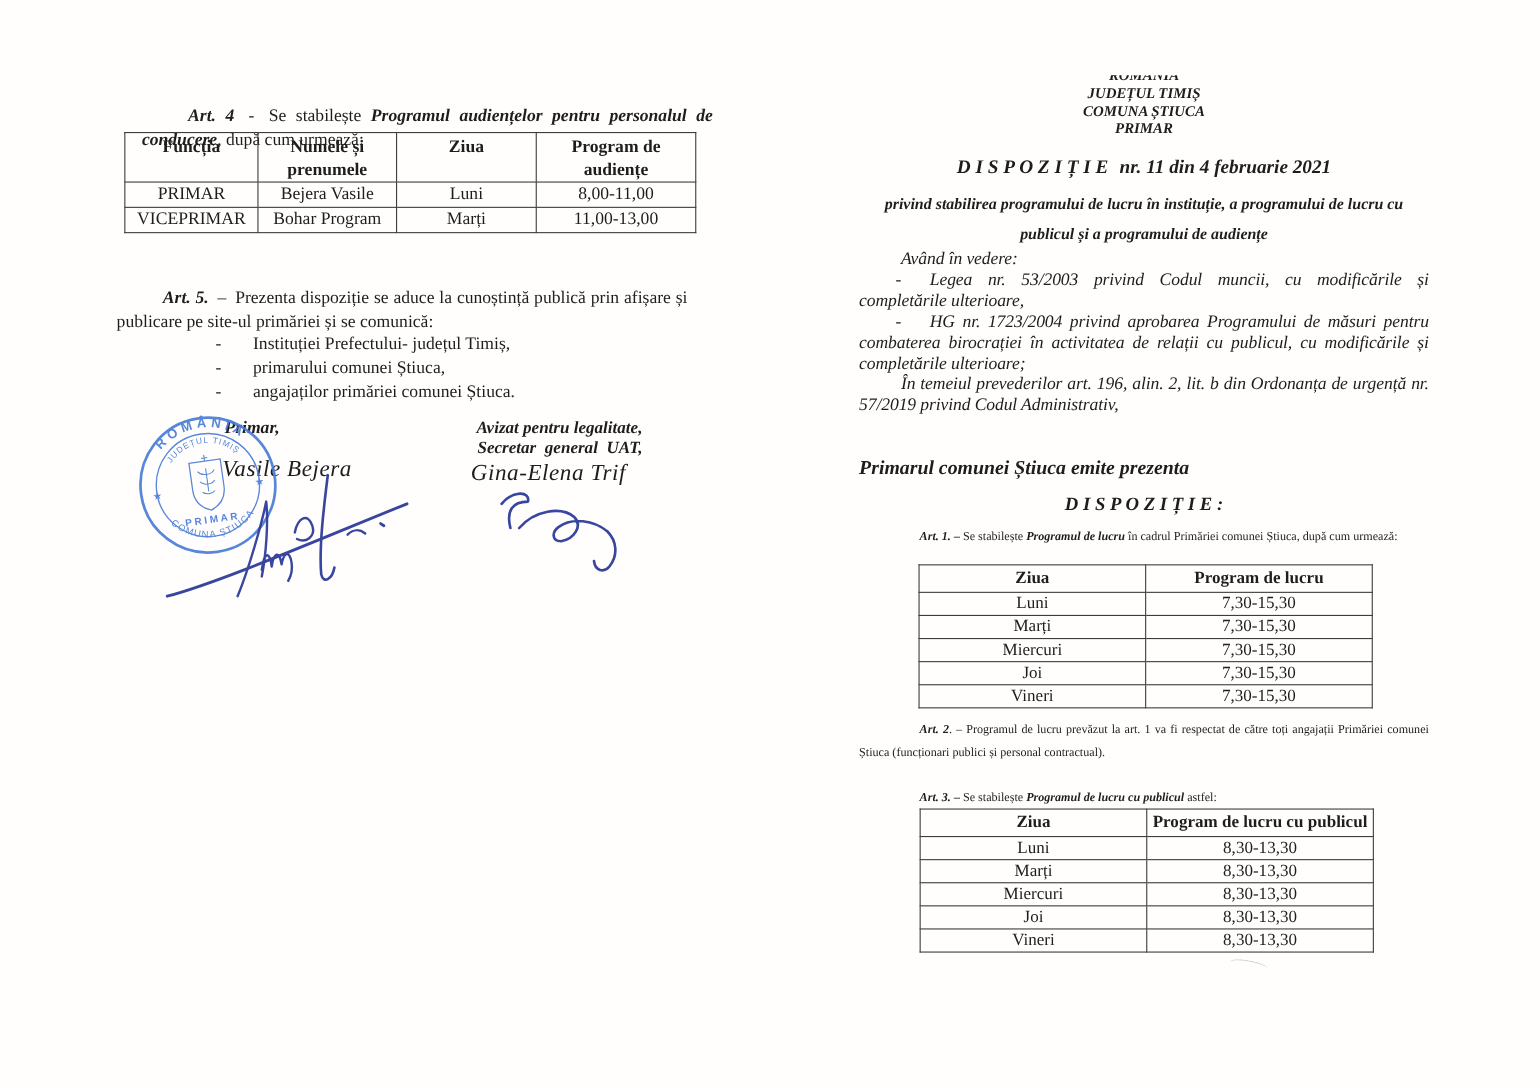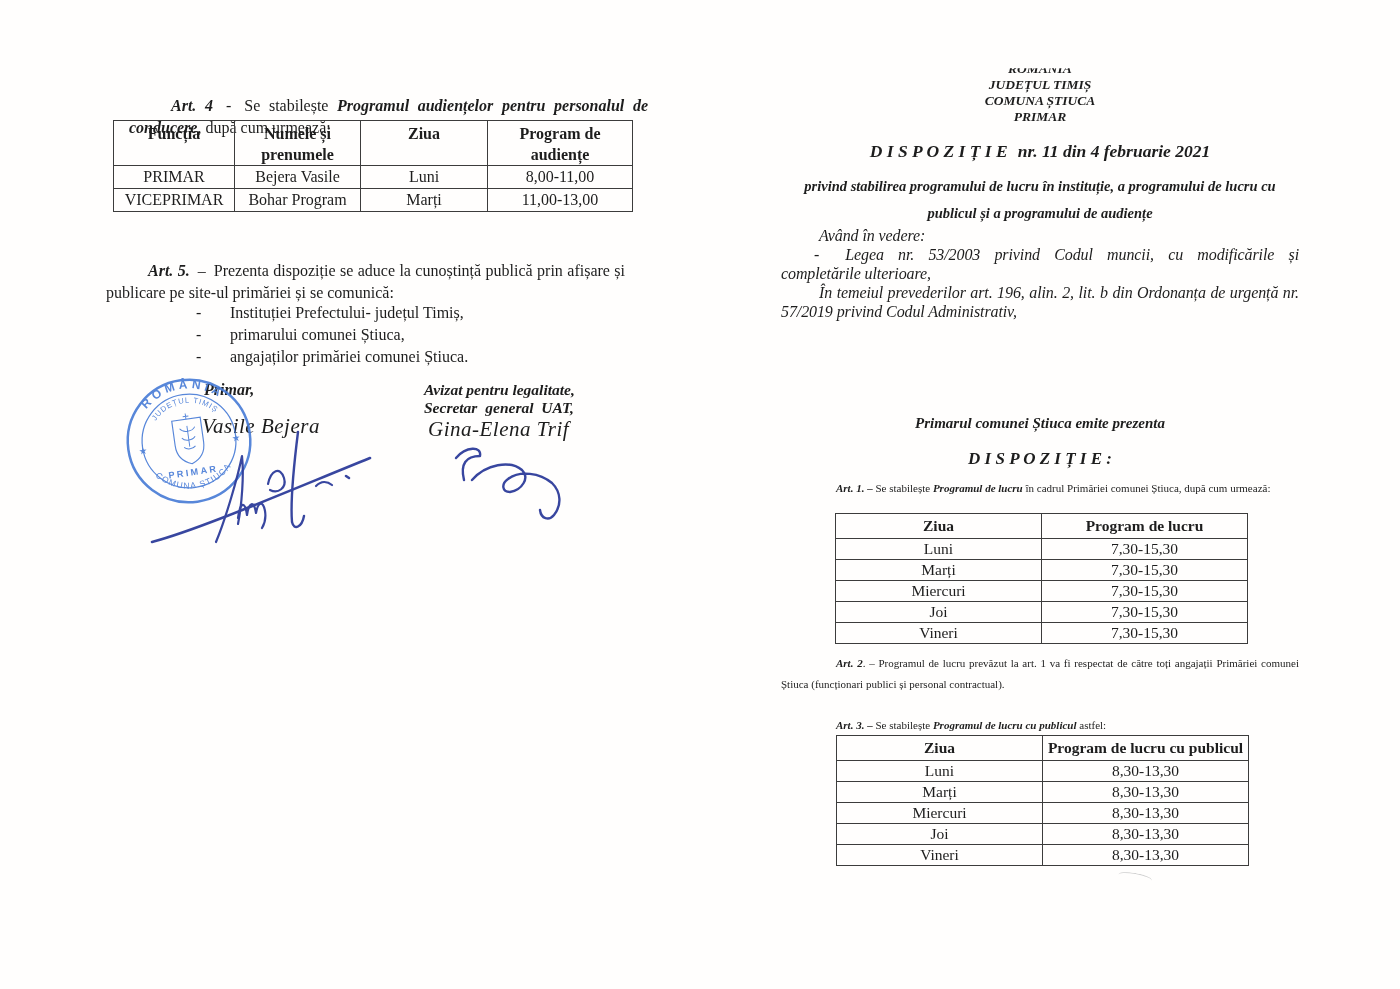--- a/index.html
+++ b/index.html
@@ -25,21 +25,21 @@
   .tbl-left th{font-weight:bold;height:40px;padding-top:2px;}
   .tbl-left td{height:22px;}
   .tbl-left tr.tall td{height:44px;}
   .art5{left:106px;top:260px;width:519px;font-size:16px;line-height:21.5px;text-align:justify;text-indent:42px;margin:0;}
   .comm-list{left:196px;top:302px;font-size:16px;line-height:22px;}
   .comm-item{display:flex;}
   .comm-item .dash{width:34px;}
   .sig-title-left{left:204px;top:381px;font-size:16px;}
   .sig-name{font-size:21px;font-style:italic;font-weight:500;letter-spacing:.5px;}
   .sig-name-left{left:202px;top:414px;}
-  .sig-block-right{left:424px;top:381px;width:160px;font-size:15.5px;line-height:18px;text-align:left;}
+  .sig-block-right{left:424px;top:381px;width:160px;font-size:15.5px;line-height:18px;text-align:right;}
   .sig-block-right .l2{word-spacing:4px;}
   .sig-name-right{left:428px;top:417px;}
 
   .stamp{left:122px;top:374px;transform:rotate(-8deg);opacity:.92;}
   .stamp text{fill:#4a7dd7;font-family:"Liberation Sans","DejaVu Sans",sans-serif;}
   .stamp .ring{fill:none;stroke:#4a7dd7;}
   .ink{stroke:#2e3d9b;fill:none;stroke-linecap:round;stroke-linejoin:round;opacity:.95;}
   .ink-left{left:146px;top:426px;}
   .ink-right{left:432px;top:438px;}
 
@@ -47,21 +47,21 @@
   .rp{left:781px;width:518px;margin:0;}
   .hdr{top:61px;text-align:center;font-weight:bold;font-style:italic;font-size:13.5px;line-height:16px;}
   .clip-top{clip-path:inset(46% 0 0 0);}
   .doc-title{top:141px;text-align:center;font-weight:bold;font-style:italic;font-size:17.5px;}
   .doc-title .num{margin-left:10px;}
   .subtitle{top:173px;text-align:center;font-weight:bold;font-style:italic;font-size:14.5px;line-height:27px;}
   .preamble{top:226px;font-style:italic;font-size:16px;line-height:19px;letter-spacing:-.1px;text-align:justify;}
   .preamble p{margin:0;text-indent:38px;text-align:justify;}
   .preamble p.item{text-indent:33px;}
   .preamble .dash{margin-right:26px;}
-  .emit-line{top:415px;text-align:center;font-weight:bold;font-style:italic;font-size:15px;}
+  .emit-line{top:415px;font-weight:bold;font-style:italic;font-size:18px;}
   .heading2{top:449px;text-align:center;font-weight:bold;font-style:italic;font-size:17px;}
   .art-r{font-size:11px;line-height:21px;text-align:justify;text-indent:55px;}
   .art1{top:478px;}
   .tbl-right{width:412px;font-size:15.5px;table-layout:fixed;}
   .tbl-right th{font-weight:bold;height:24px;}
   .tbl-right td{height:20px;line-height:20px;}
   .tbl-work{left:835px;top:513px;}
   .art2{top:653px;}
   .art3{top:715px;}
   .tbl-public{left:836px;top:735px;}
@@ -177,20 +177,21 @@
       <div>PRIMAR</div>
     </div>
 
     <div class="abs rp doc-title"><span>D I S P O Z I Ț I E</span><span class="num">nr. 11  din  4  februarie 2021</span></div>
 
     <div class="abs rp subtitle">privind stabilirea programului de lucru în instituție, a programului de lucru cu publicul și a programului de audiențe</div>
 
     <div class="abs rp preamble">
       <p>Având în vedere:</p>
       <p class="item"><span class="dash">-</span><span>Legea nr. 53/2003 privind Codul muncii, cu modificările și completările ulterioare,</span></p>
+      <p class="item"><span class="dash">-</span><span>HG nr. 1723/2004 privind aprobarea Programului de măsuri pentru combaterea birocrației în activitatea de relații cu publicul, cu modificările și completările ulterioare;</span></p>
       <p>În temeiul prevederilor art. 196, alin. 2, lit. b din Ordonanța de urgență nr. 57/2019 privind Codul Administrativ,</p>
     </div>
 
     <div class="abs rp emit-line">Primarul comunei Știuca emite prezenta</div>
     <div class="abs rp heading2">D I S P O Z I Ț I E :</div>
 
     <p class="abs rp art-r art1"><span class="bi">Art. 1.</span> <span class="bi">–</span> <span>Se  stabilește</span> <span class="bi">Programul de lucru</span> <span>în cadrul Primăriei comunei Știuca, după cum urmează:</span></p>
 
     <table class="tbl tbl-right tbl-work">
       <colgroup>

